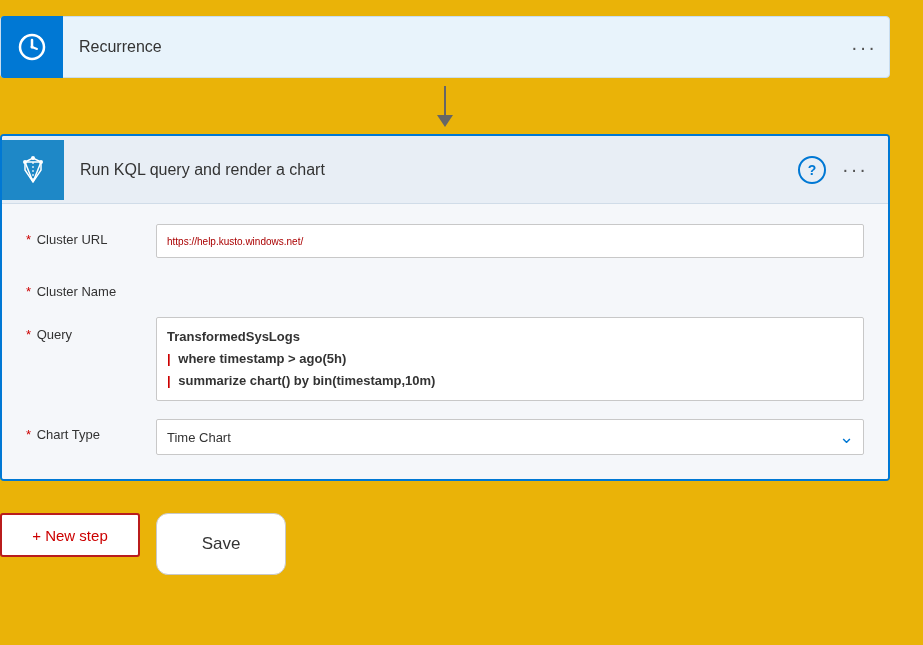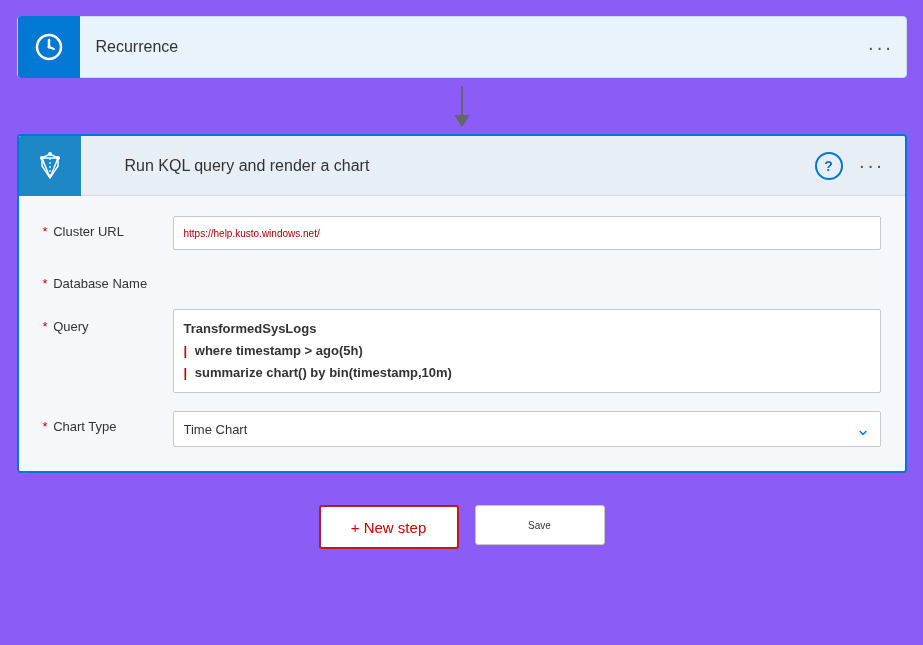--- a/index.html
+++ b/index.html
@@ -9,24 +9,24 @@
       font-family: 'Segoe UI', Arial, sans-serif;
       font-size: 14px;
       color: #333;
       width: 923px;
       min-height: 645px;
     }
 
     .page-wrapper {
       width: 923px;
       min-height: 645px;
-      background: #8b5cf6;
+      background: #eab308;
       display: flex;
       flex-direction: column;
-      align-items: center;
+      align-items: flex-start;
       padding: 16px 0 24px 0;
     }
 
     
     .recurrence-card {
       width: 890px;
       background: #e8f3fb;
       border: 1px solid #c8ddf0;
       border-radius: 4px;
       display: flex;
@@ -93,23 +93,22 @@
       background: #f5f7fa;
       border: 2px solid #0078d4;
       border-radius: 4px;
       overflow: hidden;
     }
 
     .kql-header {
       background: #e8eef5;
       display: flex;
       align-items: center;
-      height: 60px;
+      height: 68px;
       border-bottom: 1px solid #d0dce8;
-      gap: 28px;
     }
 
     .kql-icon-box {
       width: 62px;
       height: 60px;
       background: #1e88c7;
       display: flex;
       align-items: center;
       justify-content: center;
       flex-shrink: 0;
@@ -259,25 +258,25 @@
       font-size: 15px;
       color: #c00;
       cursor: pointer;
       display: flex;
       align-items: center;
       justify-content: center;
     }
 
     .btn-save {
       width: 130px;
-      height: 40px;
+      height: 62px;
       background: #fff;
       border: 1px solid #c8c8c8;
-      border-radius: 3px;
-      font-size: 10px;
+      border-radius: 12px;
+      font-size: 17px;
       color: #333;
       cursor: pointer;
       display: flex;
       align-items: center;
       justify-content: center;
     }
   </style>
 </head>
 <body>
 
@@ -335,21 +334,21 @@
         <div class="form-label">
           <span class="required-star">*</span>
           <span>Cluster URL</span>
         </div>
         <input class="form-input" type="text" value="https://help.kusto.windows.net/" style="">
       </div>
 
       <div class="form-row">
         <div class="form-label">
           <span class="required-star">*</span>
-          <span>Database Name</span>
+          <span>Cluster Name</span>
         </div>
       </div>
 
       <div class="form-row">
         <div class="form-label" style="padding-top:10px;">
           <span class="required-star">*</span>
           <span>Query</span>
         </div>
         <div class="query-box">
           <span class="query-line">

